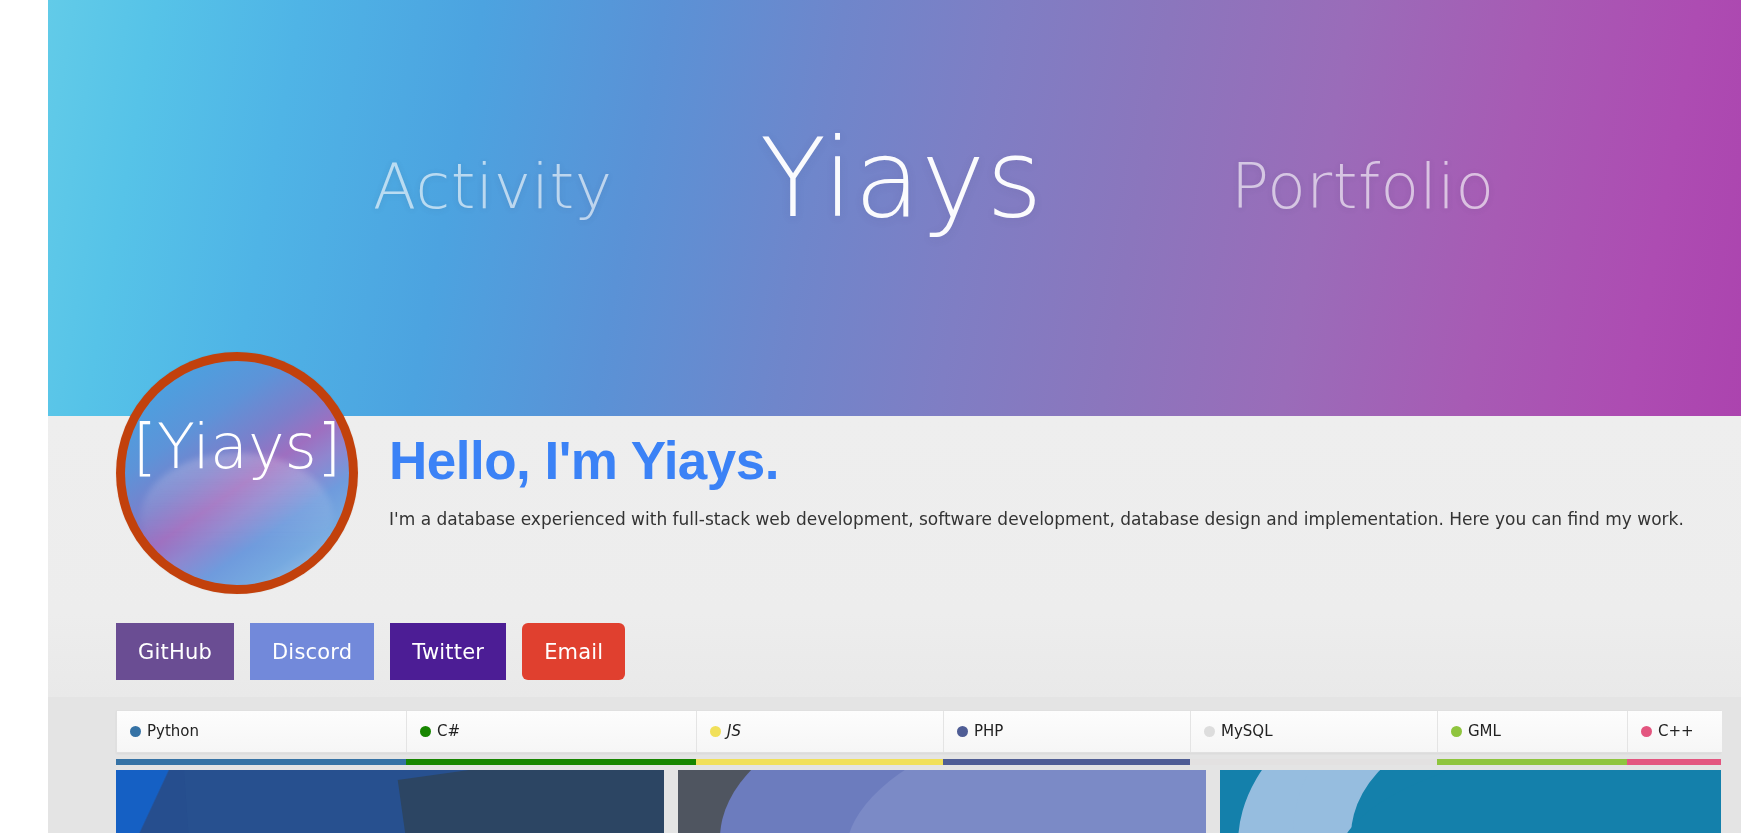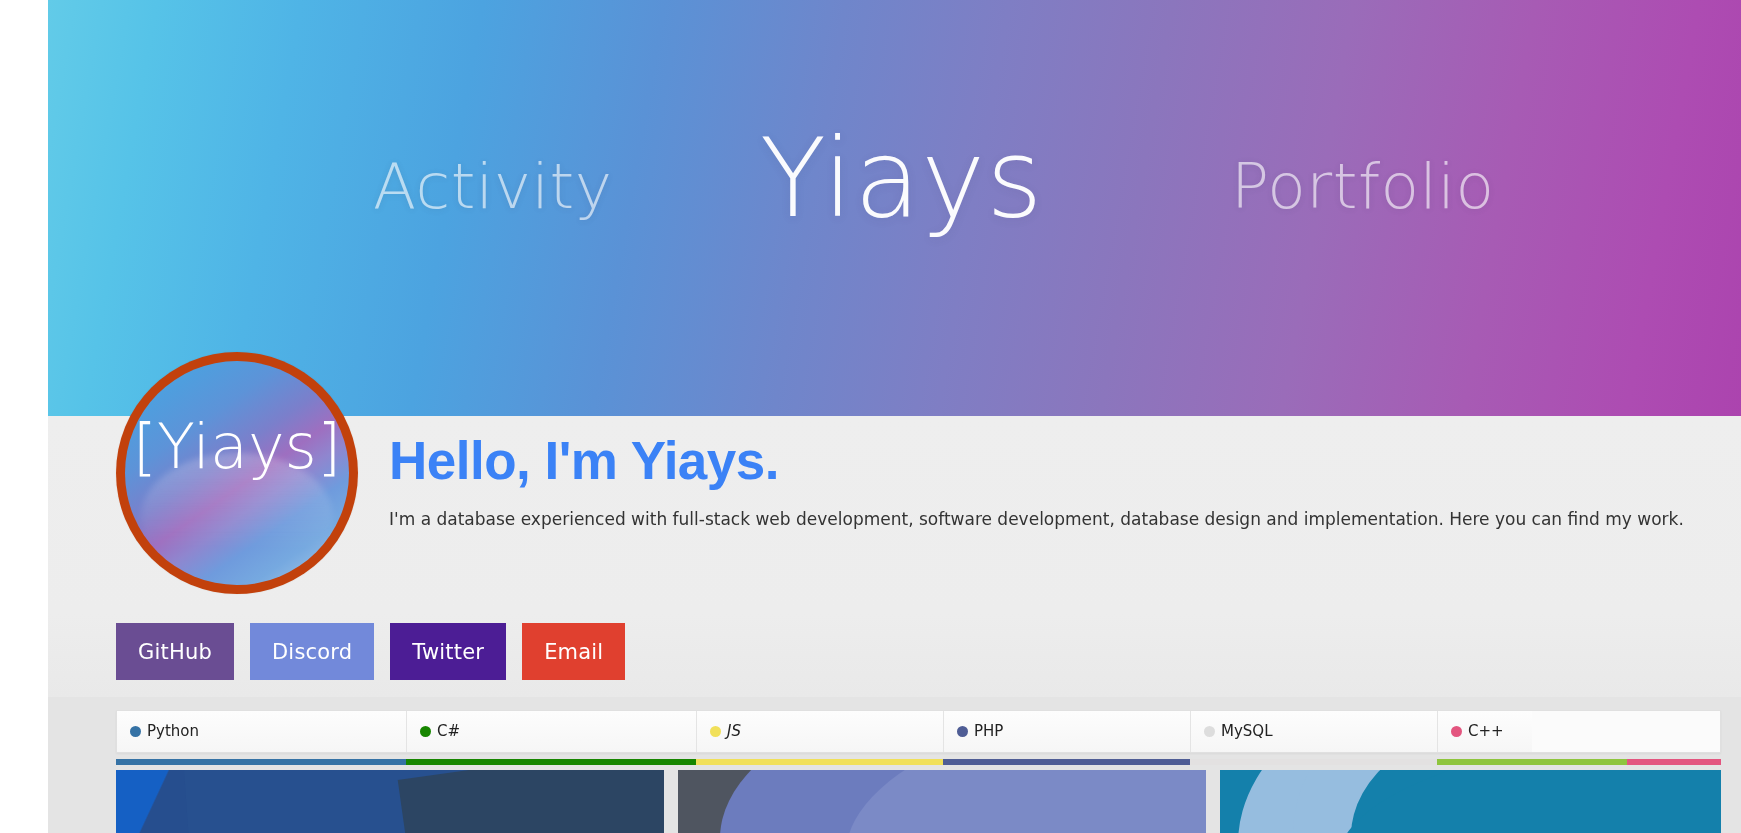--- a/index.html
+++ b/index.html
@@ -387,21 +387,21 @@
 
   <div class="intro">
     <h1 class="intro-heading">Hello, I'm Yiays.</h1>
     <p class="intro-sub">I'm a database experienced with full-stack web development, software development, database design and implementation. Here you can find my work.</p>
   </div>
 
   <div class="social-row" id="social-row">
       <a class="social-btn" style="background: rgb(106, 77, 147);">GitHub</a>
       <a class="social-btn" style="background: rgb(114, 137, 218);">Discord</a>
       <a class="social-btn" style="background: #4c1d95;">Twitter</a>
-      <a class="social-btn" style="background: rgb(224, 64, 47);">Email</a>
+      <a class="social-btn" style="background: rgb(224, 64, 47); border-radius: 6px;">Email</a>
     </div>
 
   <div class="lang-strip">
     <div class="lang-bar" id="lang-bar">
         <div class="lang-tab" style="flex: 0 0 290px;">
           <span class="lang-dot" style="background: rgb(53, 114, 165);"></span>
           <span class="lang-label">Python</span>
         </div>
         <div class="lang-tab" style="flex: 0 0 290px;">
           <span class="lang-dot" style="background: rgb(23, 134, 0);"></span>
@@ -411,20 +411,24 @@
           <span class="lang-dot" style="background: rgb(241, 224, 90);"></span>
           <span class="lang-label">JS</span>
         </div>
         <div class="lang-tab" style="flex: 0 0 247px;">
           <span class="lang-dot" style="background: rgb(79, 93, 149);"></span>
           <span class="lang-label">PHP</span>
         </div>
         <div class="lang-tab" style="flex: 0 0 247px;">
           <span class="lang-dot" style="background: rgb(221, 221, 221);"></span>
           <span class="lang-label">MySQL</span>
+        </div>
+        <div class="lang-tab" style="flex: 0 0 190px;">
+          <span class="lang-dot" style="background: rgb(143, 197, 62);"></span>
+          <span class="lang-label">GML</span>
         </div>
         <div class="lang-tab" style="flex: 0 0 94px;">
           <span class="lang-dot" style="background: rgb(227, 85, 127);"></span>
           <span class="lang-label">C++</span>
         </div>
       </div>
     <div class="lang-meter" id="lang-meter">
         <div class="lang-meter-seg" style="background: rgb(53, 114, 165); width: 290px;"></div>
         <div class="lang-meter-seg" style="background: rgb(23, 134, 0); width: 290px;"></div>
         <div class="lang-meter-seg" style="background: rgb(241, 224, 90); width: 247px;"></div>

